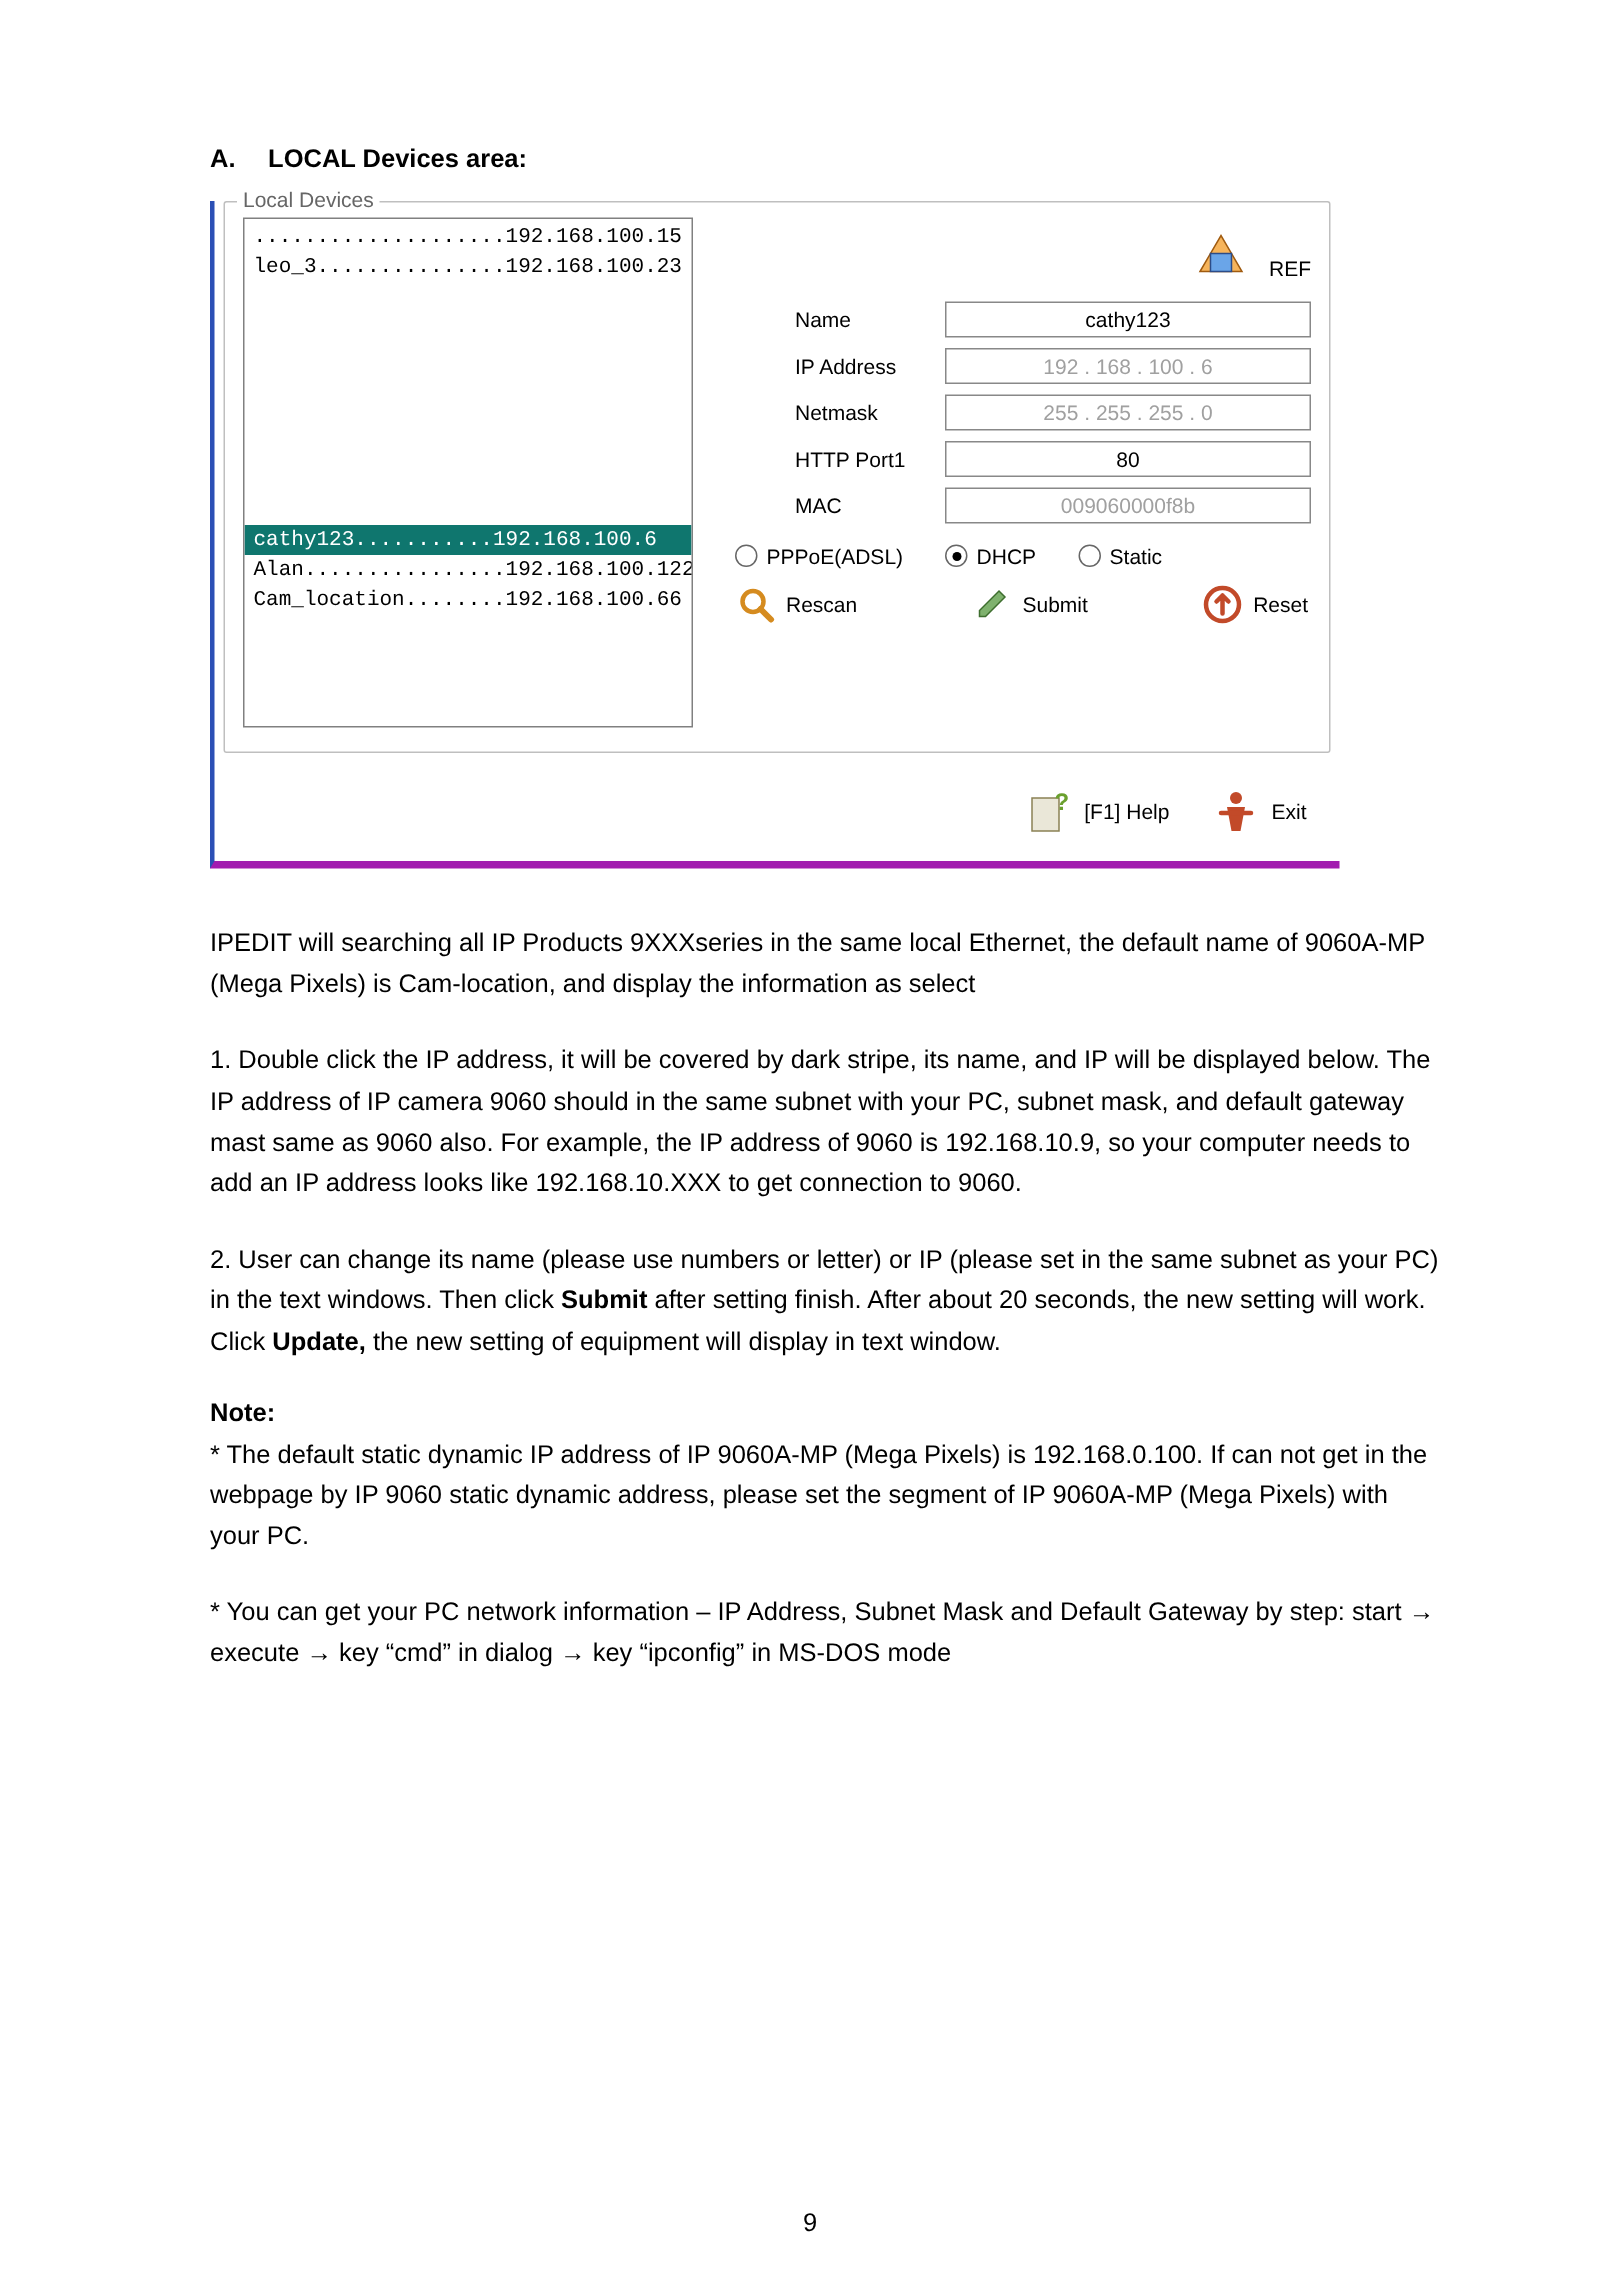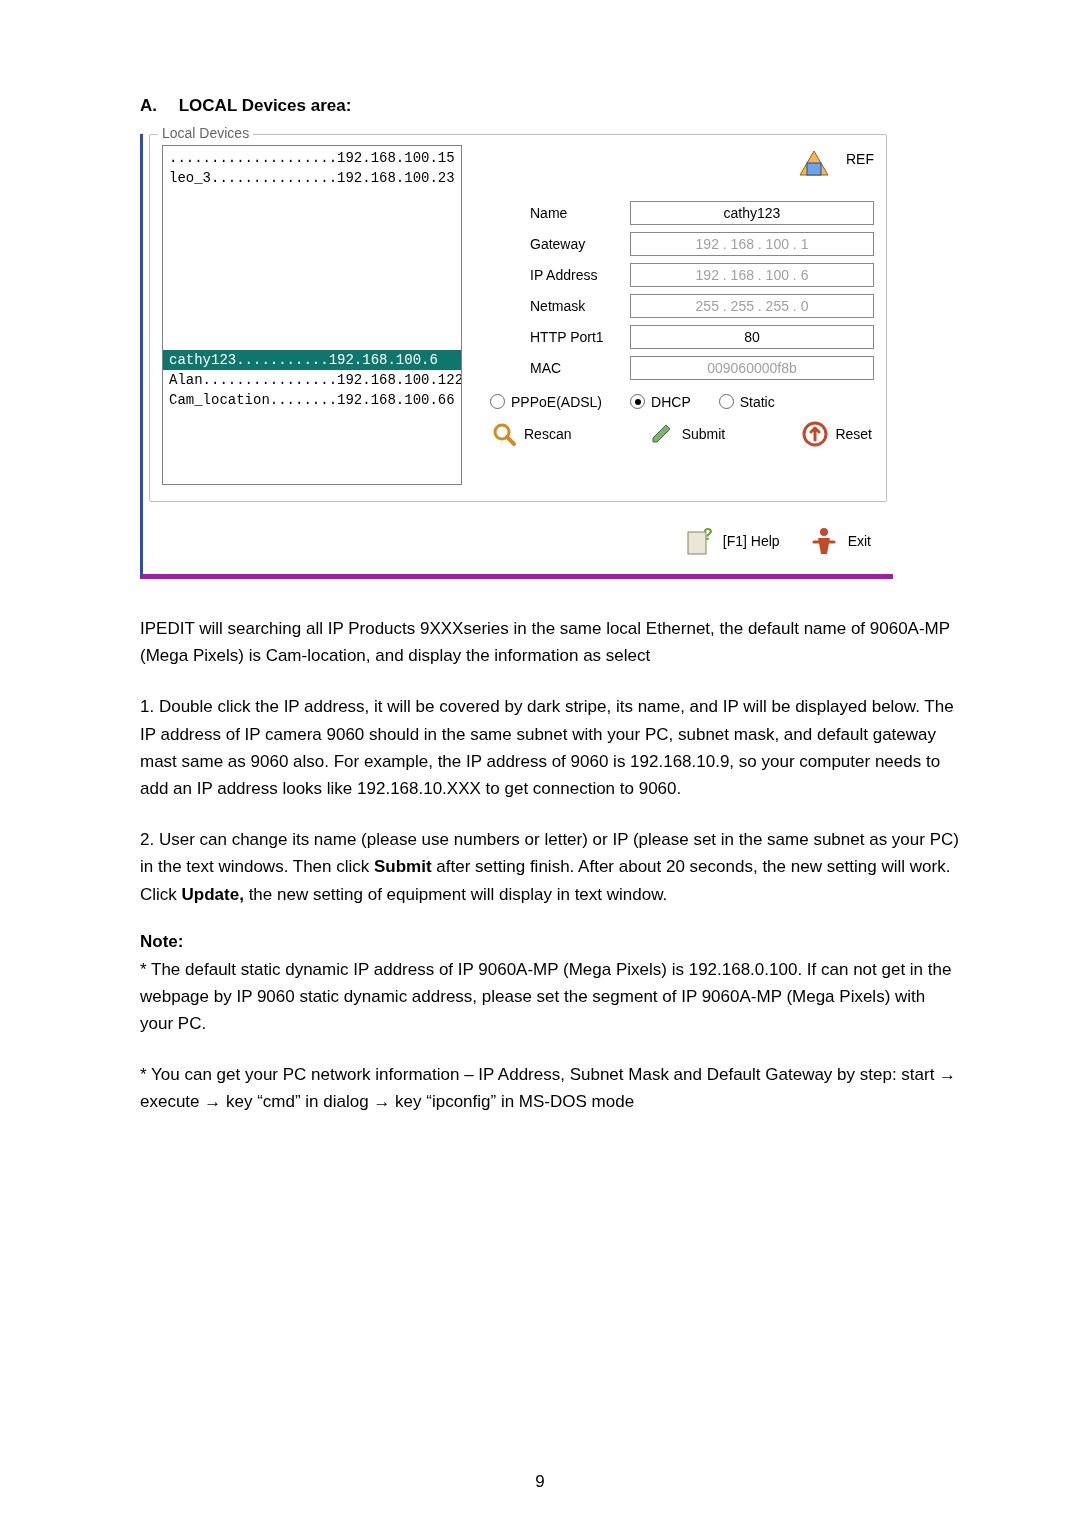--- a/index.html
+++ b/index.html
@@ -78,21 +78,21 @@
 
 .details {
   flex: 1;
   padding-left: 28px;
   box-sizing: border-box;
 }
 .ref-row {
   height: 42px;
   display: flex;
   justify-content: flex-end;
-  align-items: flex-start;
+  align-items: flex-end;
   margin-bottom: 14px;
 }
 .house-icon {
   width: 36px;
   height: 36px;
   margin-right: 14px;
   position: relative;
 }
 .house-icon svg { width: 100%; height: 100%; }
 .ref-label {
@@ -234,24 +234,20 @@
                 <path d="M4 30 L18 6 L32 30 Z" fill="#f6b45b" stroke="#a05b10" stroke-width="1"></path>
                 <rect x="11" y="18" width="14" height="12" fill="#6aa5e8" stroke="#2c4c88"></rect>
               </svg>
             </span>
             <span class="ref-label">REF</span>
           </div>
 
           <div class="form-row">
             <span class="lbl">Name</span>
             <input class="textbox" style="text-align: center;" value="cathy123">
-          </div>
-          <div class="form-row">
-            <span class="lbl">Gateway</span>
-            <div class="ipbox disabled">192 . 168 . 100 .   1</div>
           </div>
           <div class="form-row">
             <span class="lbl">IP Address</span>
             <div class="ipbox disabled">192 . 168 . 100 .   6</div>
           </div>
           <div class="form-row">
             <span class="lbl">Netmask</span>
             <div class="ipbox disabled">255 . 255 . 255 .   0</div>
           </div>
           <div class="form-row">

